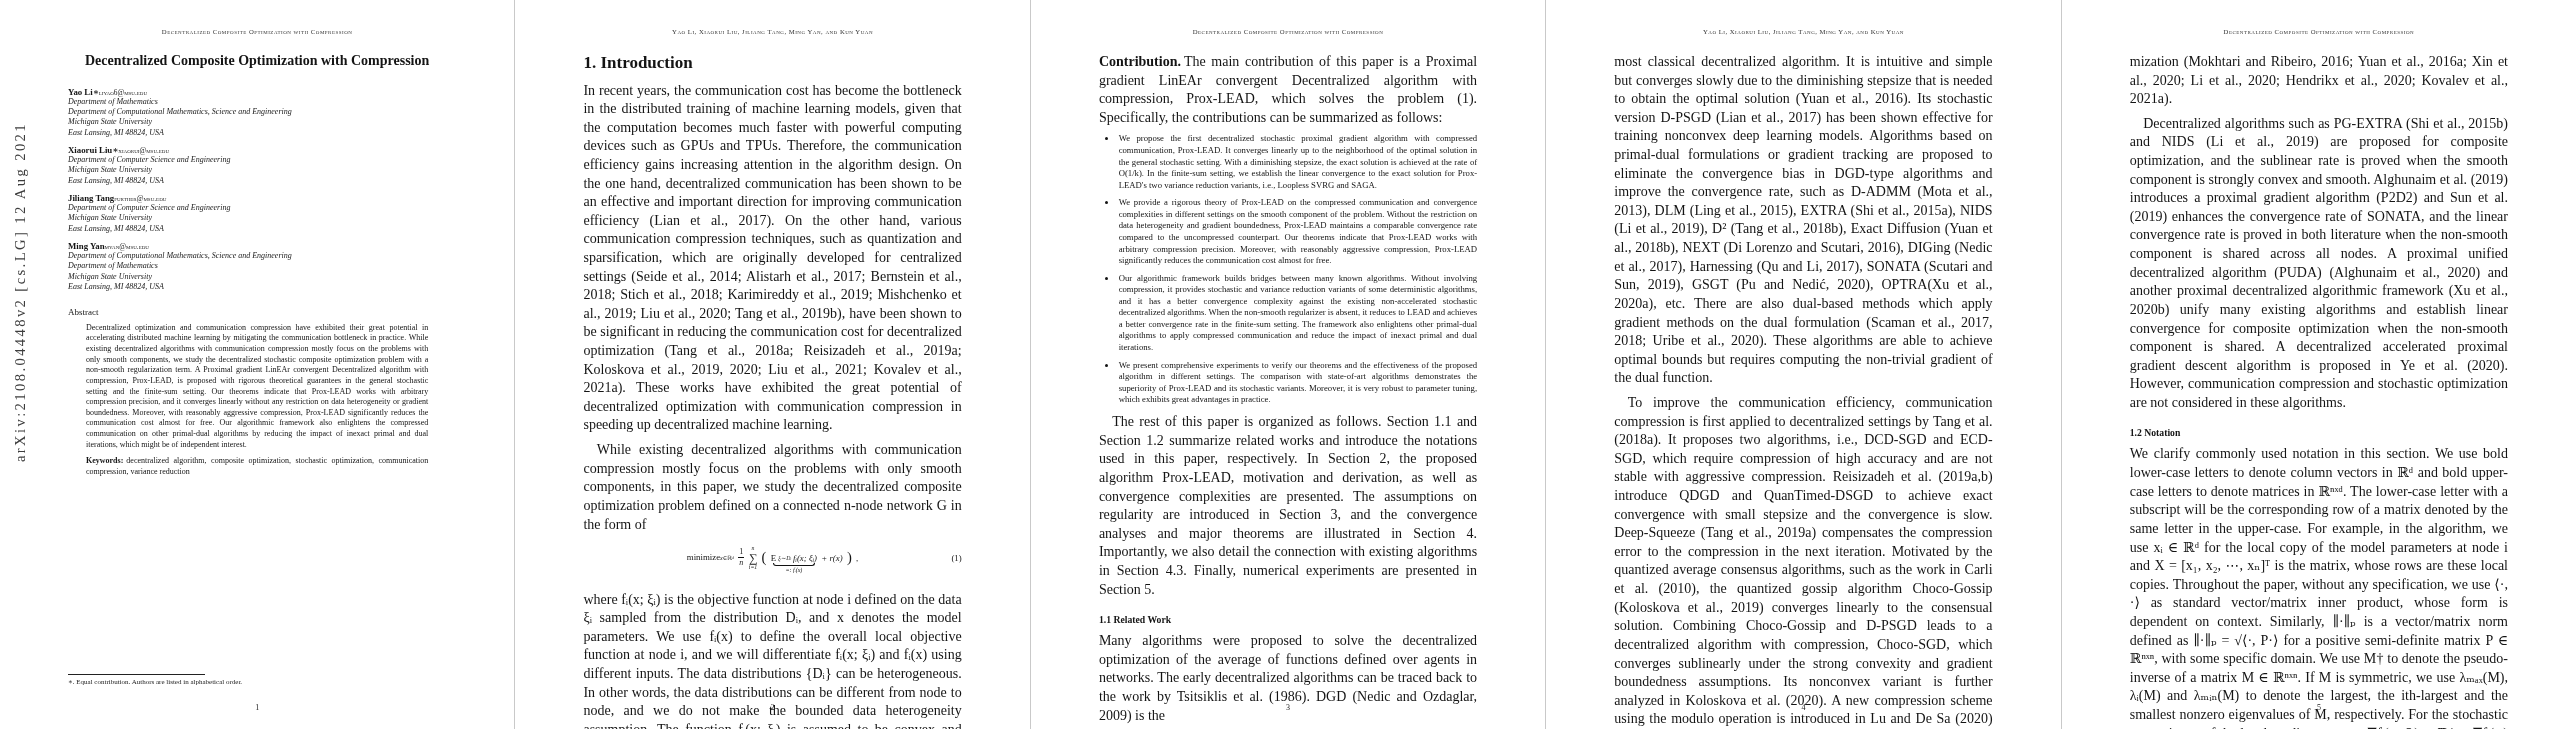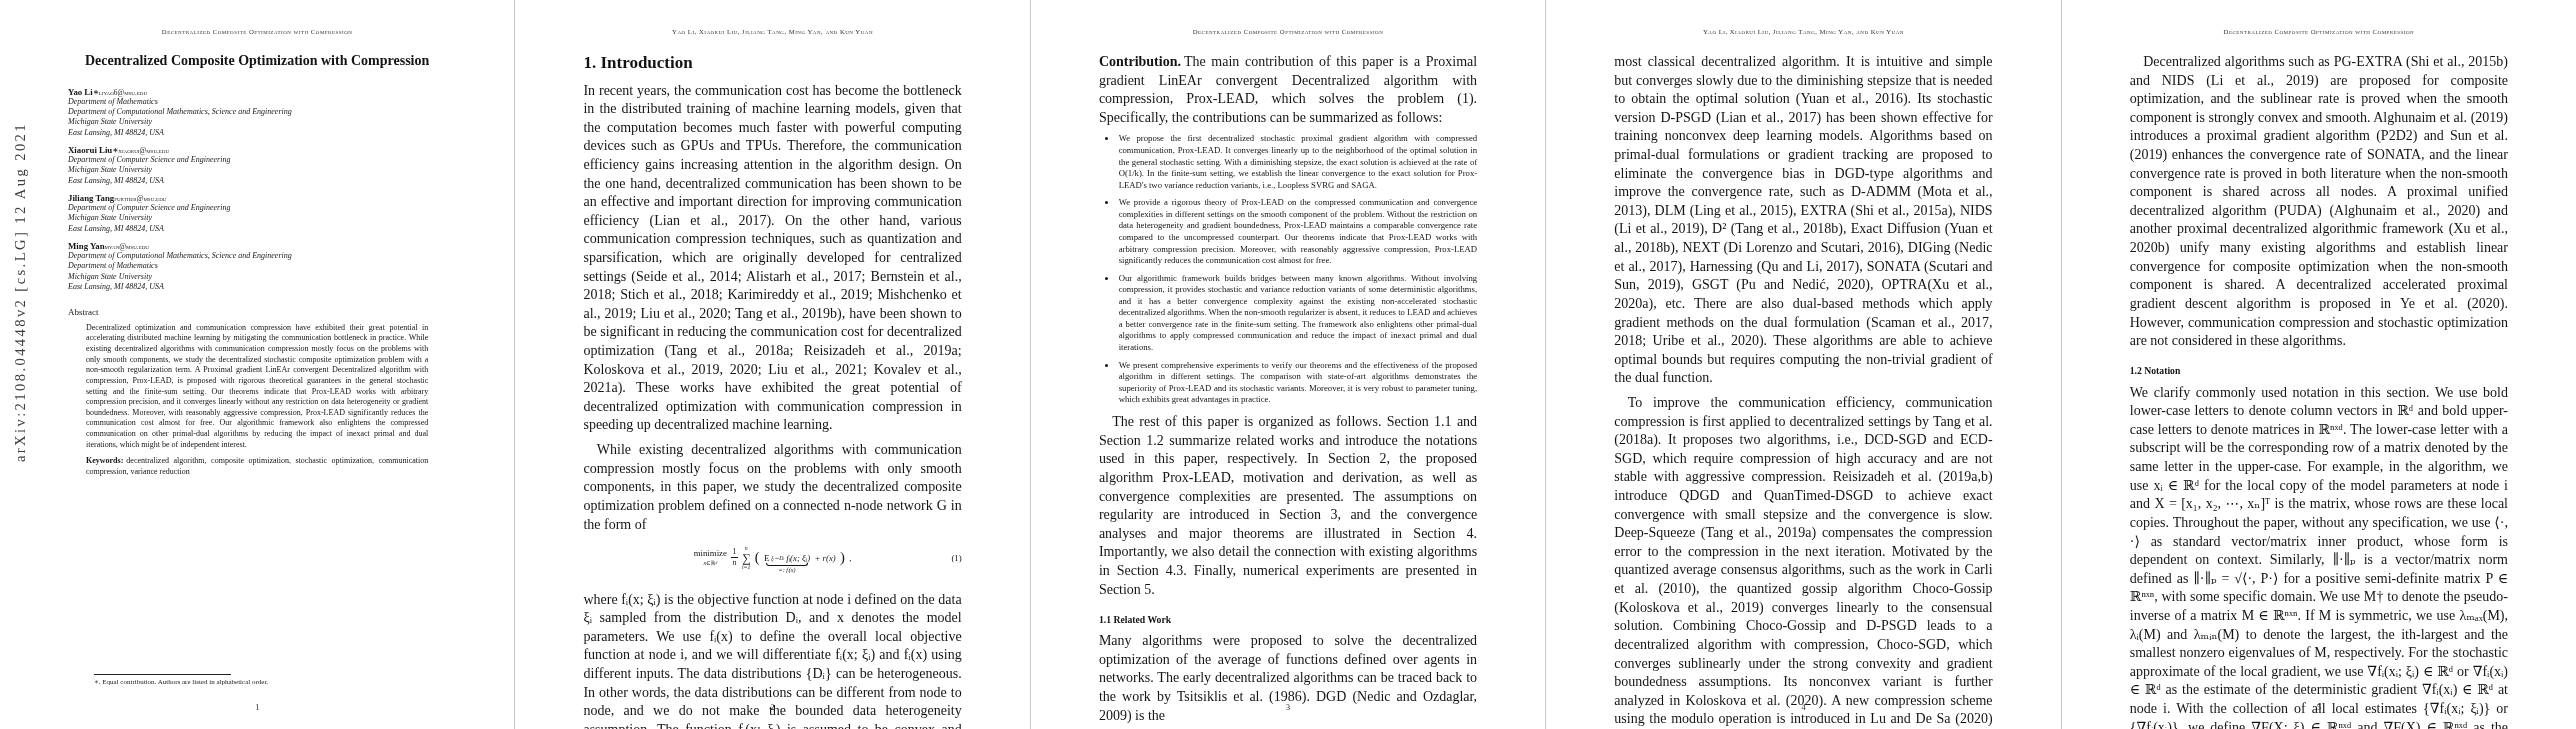--- a/index.html
+++ b/index.html
@@ -18,40 +18,40 @@
   .title{text-align:center;font-weight:bold;font-size:14px;margin:16px 0 18px 0;}
   .author{margin-bottom:7.3px;}
   .author-line{display:flex;align-items:baseline;}
   .author-name{font-weight:bold;font-size:8.8px;}
   .author-email{font-variant:small-caps;font-size:7.3px;color:#222;}
   .affil{font-style:italic;font-size:8px;line-height:1.28;color:#1a1a1a;}
   .abstract-head{text-align:left;font-weight:normal;font-size:9px;margin:14.6px 0 6px 0;}
   .abstract{margin:0 18px;font-size:8px;line-height:1.33;text-align:justify;}
   .keywords{margin:6px 18px 0 18px;font-size:8px;line-height:1.33;text-align:justify;}
   .kw-label{font-weight:bold;margin-right:3px;}
-  .footnote-block{position:absolute;left:68px;right:68px;bottom:43px;margin-left:26px;}
+  .footnote-block{position:absolute;left:68px;right:68px;bottom:43px;}
   .footnote-rule{width:137px;border-top:0.6px solid #222;margin-bottom:3px;}
   .footnote{font-size:7px;color:#1a1a1a;}
 
   
   .sec-head{font-size:17px;font-weight:bold;margin:16px 0 8.5px 0;}
   .sec-head.first{margin-top:0;}
   .subsec-head{font-size:9.7px;font-weight:bold;margin:14.6px 0 7.3px 0;}
   .para{font-size:14px;line-height:1.33;text-align:justify;margin:0 0 6px 0;text-indent:13.4px;}
   .para.noindent{text-indent:0;}
   .lbl{font-weight:bold;margin-right:3px;}
   ul.bullets{margin:2.4px 0 7.3px 0;padding-left:18px;list-style:disc outside;}
   ul.bullets li{font-size:8.7px;line-height:1.33;text-align:justify;margin-bottom:6px;padding-left:1.8px;}
 
   
   .equation{position:relative;display:flex;align-items:center;justify-content:center;gap:4.3px;
         font-size:8.8px;margin:11px 0 20.7px 0;}
   .it{font-style:italic;}
   .rm{font-style:normal;}
-  .minstack{display:inline-flex;flex-direction:column;align-items:center;line-height:1;}
+  .minstack{display:inline-flex;flex-direction:row;align-items:center;line-height:1;}
   .opsub{font-size:6px;margin-top:1.8px;}
   .frac{display:inline-flex;flex-direction:column;align-items:center;line-height:1;}
   .frac .bar{width:100%;height:0.6px;background:#111;margin:1.2px 0;}
   .frac .num,.frac .den{font-size:8px;padding:0 1.2px;}
   .sigstack{display:inline-flex;flex-direction:column;align-items:center;line-height:1;}
   .sig{font-size:12px;line-height:1;}
   .slim{font-size:5.8px;line-height:1.1;}
   .bigp{font-size:14.6px;line-height:1;font-weight:normal;}
   .ubstack{position:relative;display:inline-flex;}
   .ub-term{display:inline-flex;align-items:center;gap:1.8px;}
@@ -192,20 +192,21 @@
   <div class="page">
     <div class="page-header">Yao Li, Xiaorui Liu, Jiliang Tang, Ming Yan, and Kun Yuan</div>
     <p class="para noindent">most classical decentralized algorithm. It is intuitive and simple but converges slowly due to the diminishing stepsize that is needed to obtain the optimal solution (Yuan et al., 2016). Its stochastic version D-PSGD (Lian et al., 2017) has been shown effective for training nonconvex deep learning models. Algorithms based on primal-dual formulations or gradient tracking are proposed to eliminate the convergence bias in DGD-type algorithms and improve the convergence rate, such as D-ADMM (Mota et al., 2013), DLM (Ling et al., 2015), EXTRA (Shi et al., 2015a), NIDS (Li et al., 2019), D² (Tang et al., 2018b), Exact Diffusion (Yuan et al., 2018b), NEXT (Di Lorenzo and Scutari, 2016), DIGing (Nedic et al., 2017), Harnessing (Qu and Li, 2017), SONATA (Scutari and Sun, 2019), GSGT (Pu and Nedić, 2020), OPTRA(Xu et al., 2020a), etc. There are also dual-based methods which apply gradient methods on the dual formulation (Scaman et al., 2017, 2018; Uribe et al., 2020). These algorithms are able to achieve optimal bounds but requires computing the non-trivial gradient of the dual function.</p>
     <p class="para">To improve the communication efficiency, communication compression is first applied to decentralized settings by Tang et al. (2018a). It proposes two algorithms, i.e., DCD-SGD and ECD-SGD, which require compression of high accuracy and are not stable with aggressive compression. Reisizadeh et al. (2019a,b) introduce QDGD and QuanTimed-DSGD to achieve exact convergence with small stepsize and the convergence is slow. Deep-Squeeze (Tang et al., 2019a) compensates the compression error to the compression in the next iteration. Motivated by the quantized average consensus algorithms, such as the work in Carli et al. (2010), the quantized gossip algorithm Choco-Gossip (Koloskova et al., 2019) converges linearly to the consensual solution. Combining Choco-Gossip and D-PSGD leads to a decentralized algorithm with compression, Choco-SGD, which converges sublinearly under the strong convexity and gradient boundedness assumptions. Its nonconvex variant is further analyzed in Koloskova et al. (2020). A new compression scheme using the modulo operation is introduced in Lu and De Sa (2020) for decentralized optimization. A general algorithmic framework aiming to maintain the linear convergence of distributed optimization under compressed communication is considered in Magnússon et al. (2020). It requires a contractive property that is not satisfied by many decentralized algorithms including the algorithms proposed in this paper. A preliminary version of this work (Liu et al., 2021) proposes the first linear convergent decentralized algorithm with compression, LEAD. However, the composite problem is not considered in LEAD, and LEAD is deficient in dealing with stochastic gradients. Kovalev et al. (2021a) introduces a linear convergent algorithm for decentralized optimization with compression communication based on a primal-dual decomposition (Alghunaim and Sayed, 2020). Communication compression is also proposed for gradient tracking algorithms (Li et al., 2021; Xiong et al., 2021; Song et al., 2021), but they require double communication cost since two vectors need to be transmitted in each communication run.</p>
     <p class="para">Variance reduction techniques such as SAG (Schmidt et al., 2017), SVRG (Johnson and Zhang, 2013), SAGA (Defazio et al., 2014) and Loopless SVRG (Kovalev et al., 2020) have been introduced to accelerate stochastic optimization problems with finite-sum structure. SVRG-type gradient estimator requires more gradient evaluation but they are memory friendly. SAGA reduces the number of gradient evaluation in each iteration but it requires more memory space. Variance reduction has been applied to decentralized opti-</p>
     <div class="page-footer">4</div>
   </div>
 
   <div class="page">
     <div class="page-header">Decentralized Composite Optimization with Compression</div>
+    <p class="para noindent">mization (Mokhtari and Ribeiro, 2016; Yuan et al., 2016a; Xin et al., 2020; Li et al., 2020; Hendrikx et al., 2020; Kovalev et al., 2021a).</p>
     <p class="para">Decentralized algorithms such as PG-EXTRA (Shi et al., 2015b) and NIDS (Li et al., 2019) are proposed for composite optimization, and the sublinear rate is proved when the smooth component is strongly convex and smooth. Alghunaim et al. (2019) introduces a proximal gradient algorithm (P2D2) and Sun et al. (2019) enhances the convergence rate of SONATA, and the linear convergence rate is proved in both literature when the non-smooth component is shared across all nodes. A proximal unified decentralized algorithm (PUDA) (Alghunaim et al., 2020) and another proximal decentralized algorithmic framework (Xu et al., 2020b) unify many existing algorithms and establish linear convergence for composite optimization when the non-smooth component is shared. A decentralized accelerated proximal gradient descent algorithm is proposed in Ye et al. (2020). However, communication compression and stochastic optimization are not considered in these algorithms.</p>
     <div class="subsec-head">1.2 Notation</div>
     <p class="para noindent">We clarify commonly used notation in this section. We use bold lower-case letters to denote column vectors in ℝᵈ and bold upper-case letters to denote matrices in ℝⁿˣᵈ. The lower-case letter with a subscript will be the corresponding row of a matrix denoted by the same letter in the upper-case. For example, in the algorithm, we use xᵢ ∈ ℝᵈ for the local copy of the model parameters at node i and X = [x₁, x₂, ⋯, xₙ]ᵀ is the matrix, whose rows are these local copies. Throughout the paper, without any specification, we use ⟨·, ·⟩ as standard vector/matrix inner product, whose form is dependent on context. Similarly, ∥·∥ₚ is a vector/matrix norm defined as ∥·∥ₚ = √⟨·, P·⟩ for a positive semi-definite matrix P ∈ ℝⁿˣⁿ, with some specific domain. We use M† to denote the pseudo-inverse of a matrix M ∈ ℝⁿˣⁿ. If M is symmetric, we use λₘₐₓ(M), λᵢ(M) and λₘᵢₙ(M) to denote the largest, the ith-largest and the smallest nonzero eigenvalues of M, respectively. For the stochastic approximate of the local gradient, we use ∇fᵢ(xᵢ; ξᵢ) ∈ ℝᵈ or ∇fᵢ(xᵢ) ∈ ℝᵈ as the estimate of the deterministic gradient ∇fᵢ(xᵢ) ∈ ℝᵈ at node i. With the collection of all local estimates {∇fᵢ(xᵢ; ξᵢ)} or {∇fᵢ(xᵢ)}, we define ∇F(X; ξ) ∈ ℝⁿˣᵈ and ∇F(X) ∈ ℝⁿˣᵈ as the compact matrix form of them. The commonly used all-zero vector(matrix) and all-one vector are 0 ∈ ℝⁿ(ℝⁿˣᵈ) and 1 ∈ ℝⁿ respectively. The proximal operator with parameter η &gt; 0 of a function r : ℝᵈ → ℝ is prox_ηr(x) = arg min_z r(z) + (1/2η)∥z − x∥². Finally, we use [n] to replace {1, ⋯, n} for abbreviation.</p>
     <div class="sec-head">2. The Proposed Algorithms</div>
 
     <div class="equation">
       <span class="it">X⋆ =</span>
       <span class="minstack rm">
         <span>arg min</span>
         <span class="opsub it">X∈ℝⁿˣᵈ</span>

